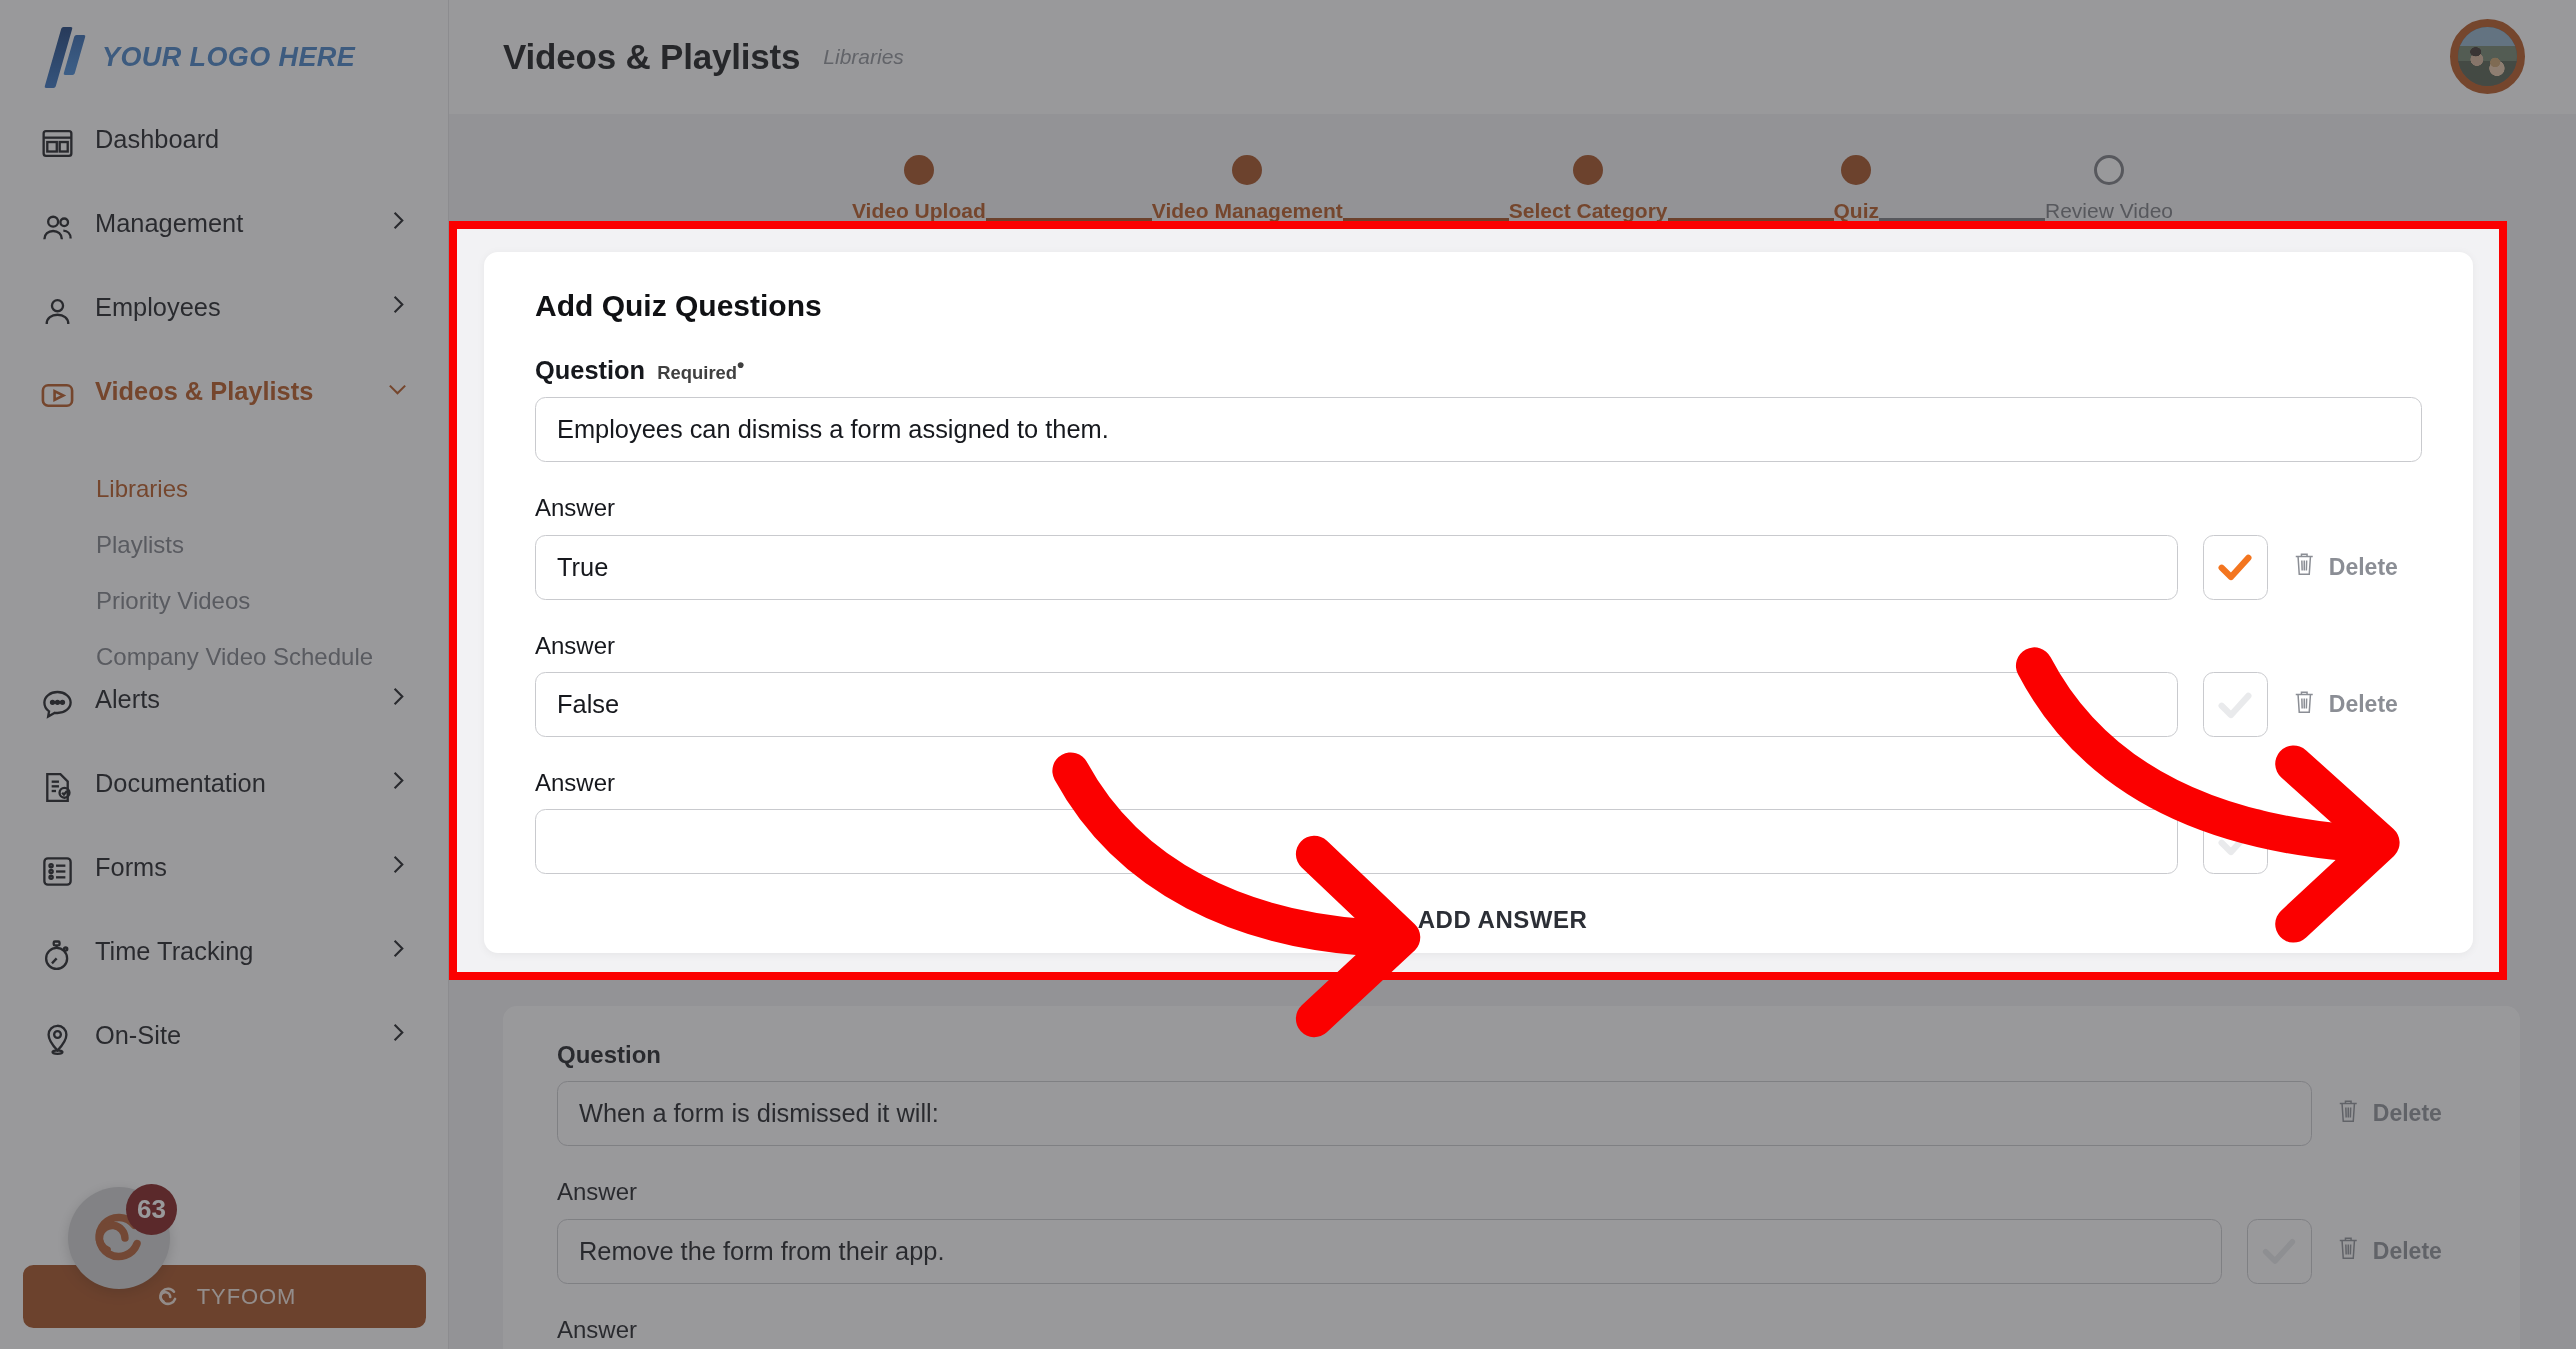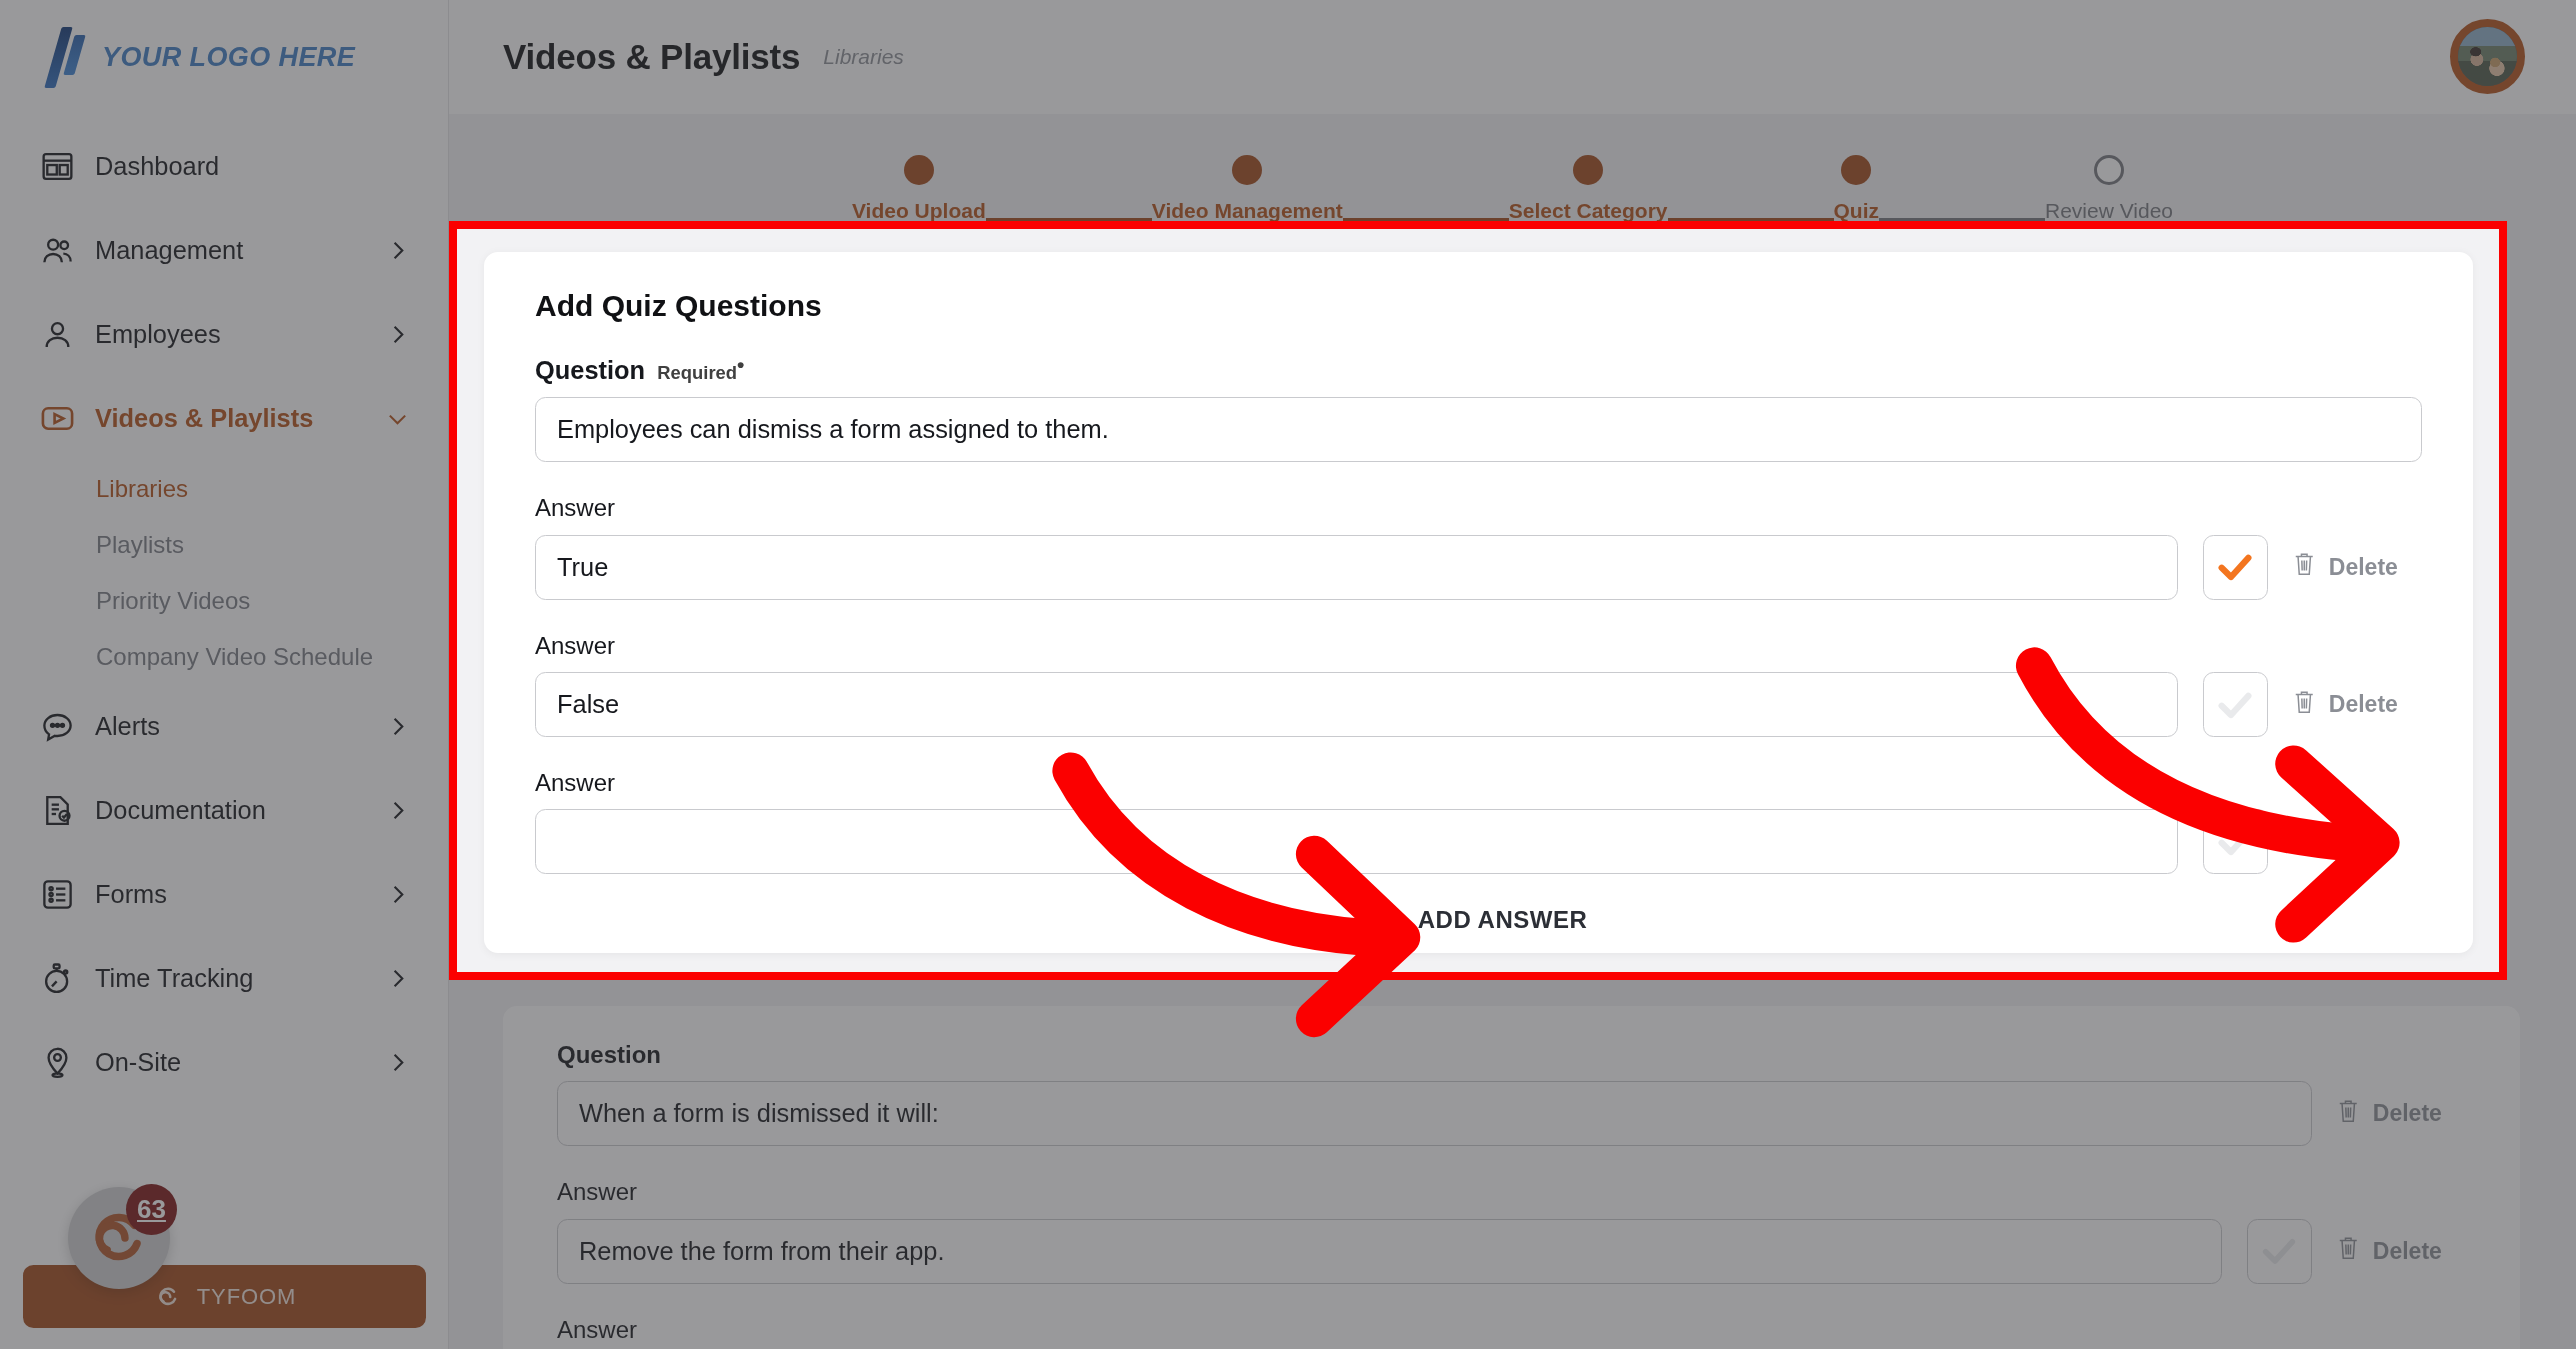--- a/index.html
+++ b/index.html
@@ -31,21 +31,21 @@
   }
   .logo-mark i.a { left: 1.8px;  top: 3.5px;  height: 61px; }
   .logo-mark i.b { left: 17.5px; top: 12.3px; height: 40px; background: linear-gradient(180deg,#2a63ae,#3f86d6); }
   .logo-text {
     font-size: 27px; font-weight: bold; font-style: italic; letter-spacing: 0.4px;
     color: #3f7ec4;
   }
 
   .nav { padding-top: 10.5px; }
   .nav-item {
-    display: flex; align-items: center; gap: 19px;
+    display: flex; align-items: flex-start; gap: 19px;
     height: 84px; padding: 0 39px 0 39px;
     color: #16181d; font-size: 25.4px;
   }
   .nav-item .ic { width: 37px; height: 37px; flex: 0 0 37px; color:#16181d; display:flex; align-items:center; justify-content:center; }
   .nav-item .ic svg { width: 35px; height: 35px; display:block; }
   .nav-item .label { flex: 1 1 auto; white-space: nowrap; }
   .nav-item .chev { width: 23px; height: 23px; flex: 0 0 23px; color:#16181d; }
   .nav-item .chev svg { width: 23px; height: 23px; display:block; }
   .nav-item.active { color: #b4521a; font-weight: bold; }
   .nav-item.active .ic, .nav-item.active .chev { color: #b4521a; }
@@ -68,21 +68,21 @@
     position: absolute; left: 68px; bottom: 60px;
     width: 102px; height: 102px; border-radius: 50%;
     background: #cfd0d1; display:flex; align-items:center; justify-content:center;
     box-shadow: 0 3.5px 12.3px rgba(0,0,0,.18);
   }
   .fab .spiral-lg { width: 68px; height: 68px; }
   .fab-badge {
     position: absolute; right: -7px; top: -3.5px;
     min-width: 51px; height: 51px; border-radius: 25.4px;
     background: #7d1616; color: #fff; font-size: 26px; font-weight: bold;
-    display:flex; align-items:center; justify-content:center; padding: 0 8.8px; text-decoration: underline;
+    display:flex; align-items:center; justify-content:center; padding: 0 8.8px;
   }
 
   
   .main {
     position: absolute; left: 449px; top: 0;
     width: 2127px; height: 1349px; background: #ffffff;
   }
   .topbar {
     height: 114px; display: flex; align-items: center; padding: 0 0 0 0;
     position: relative;

